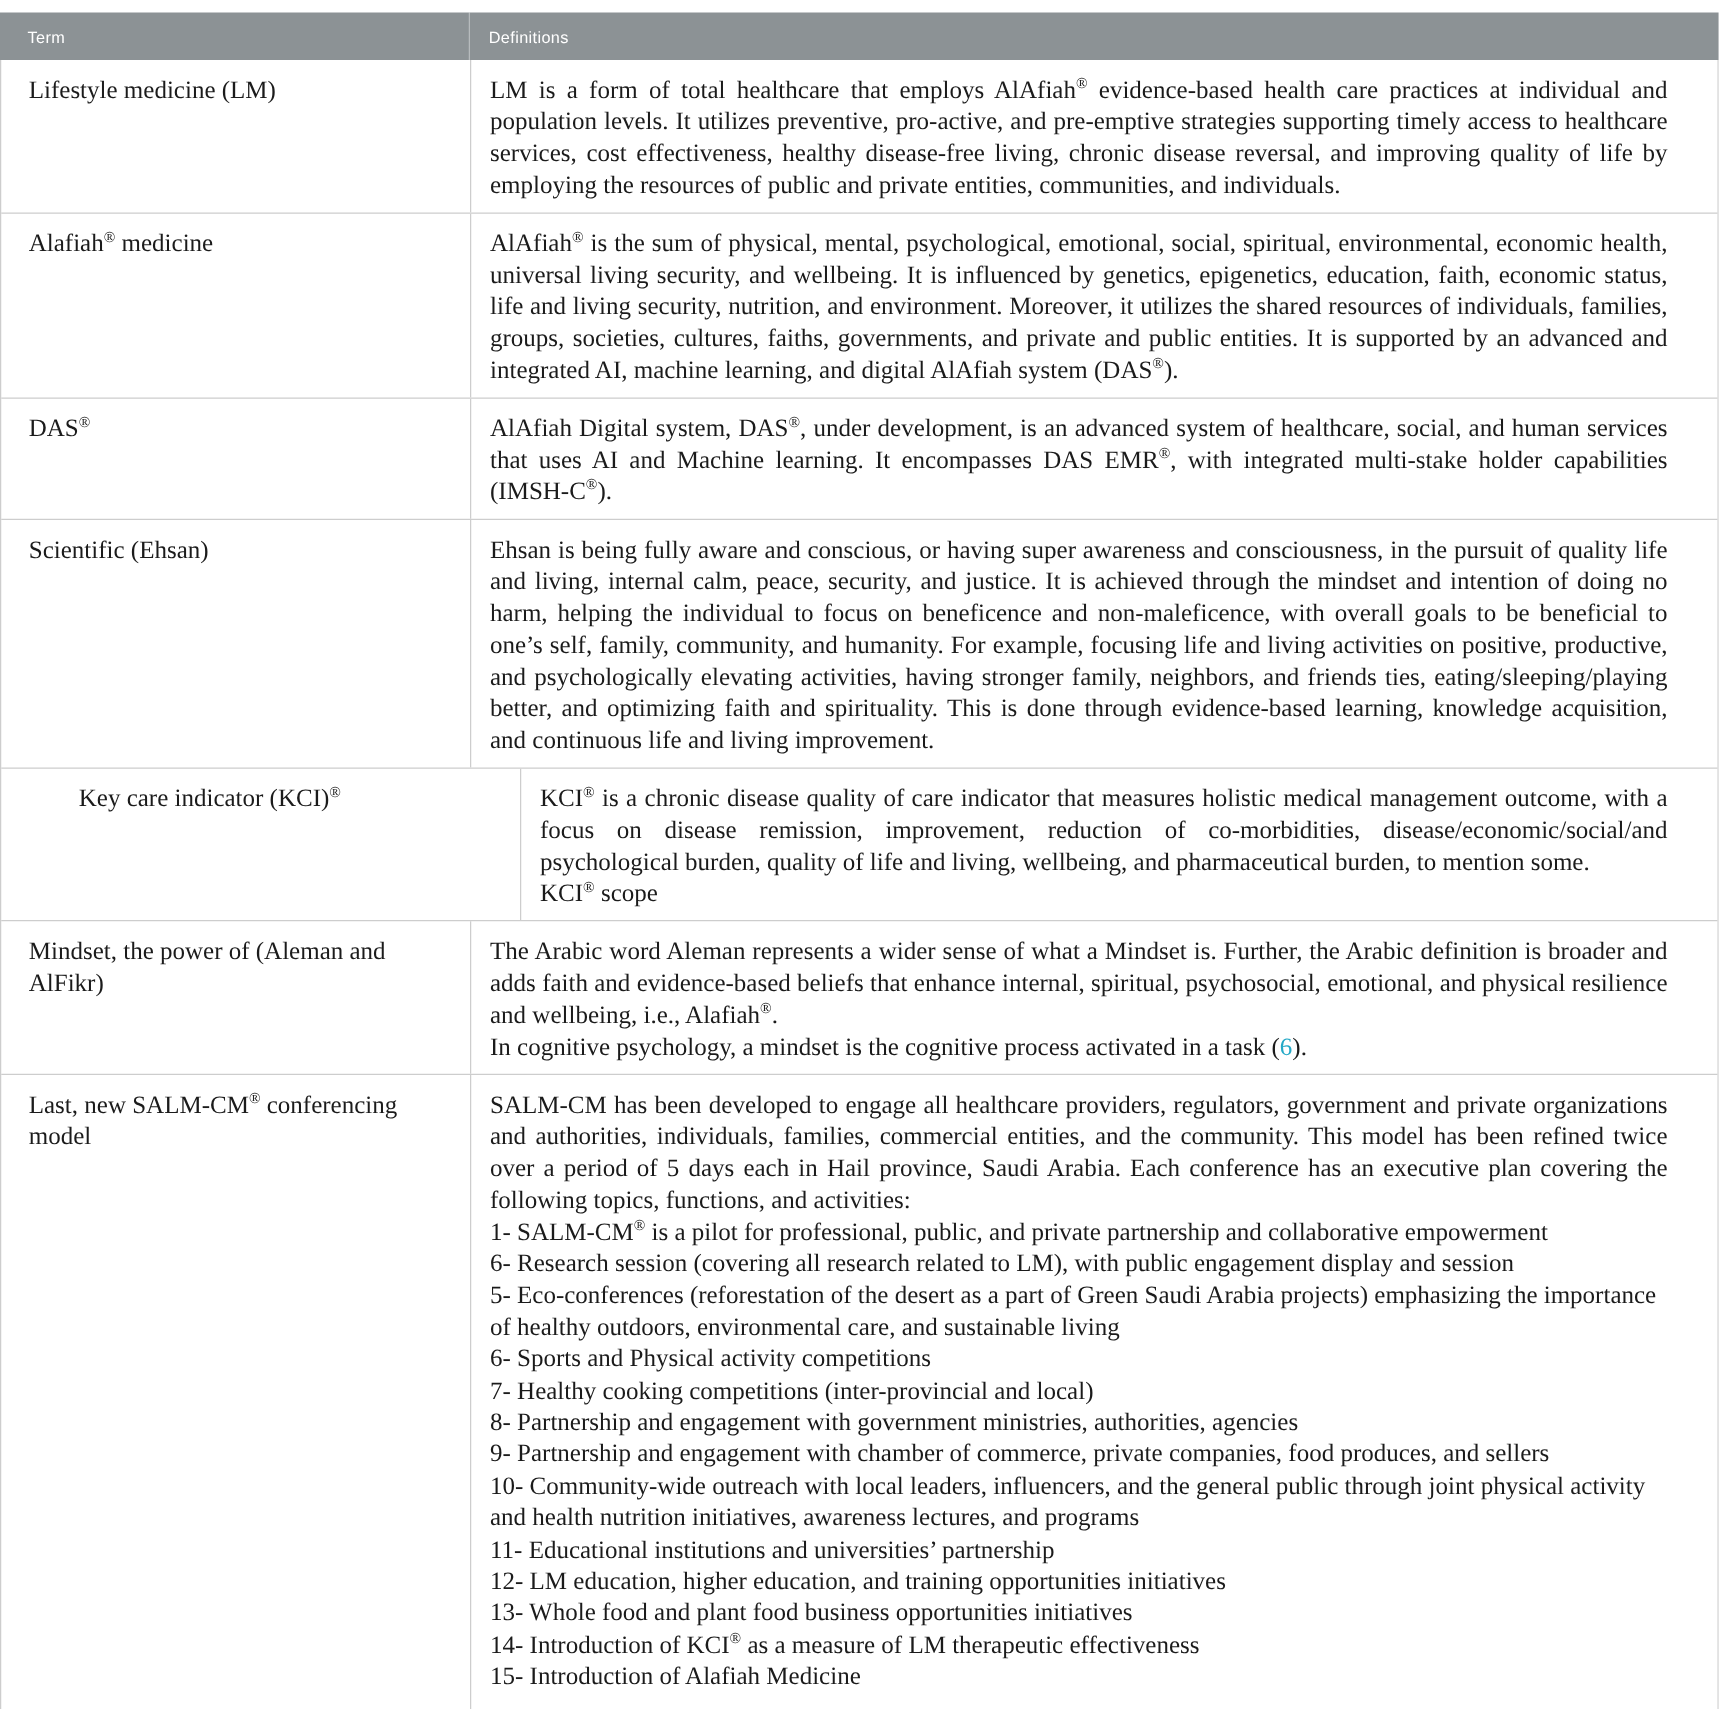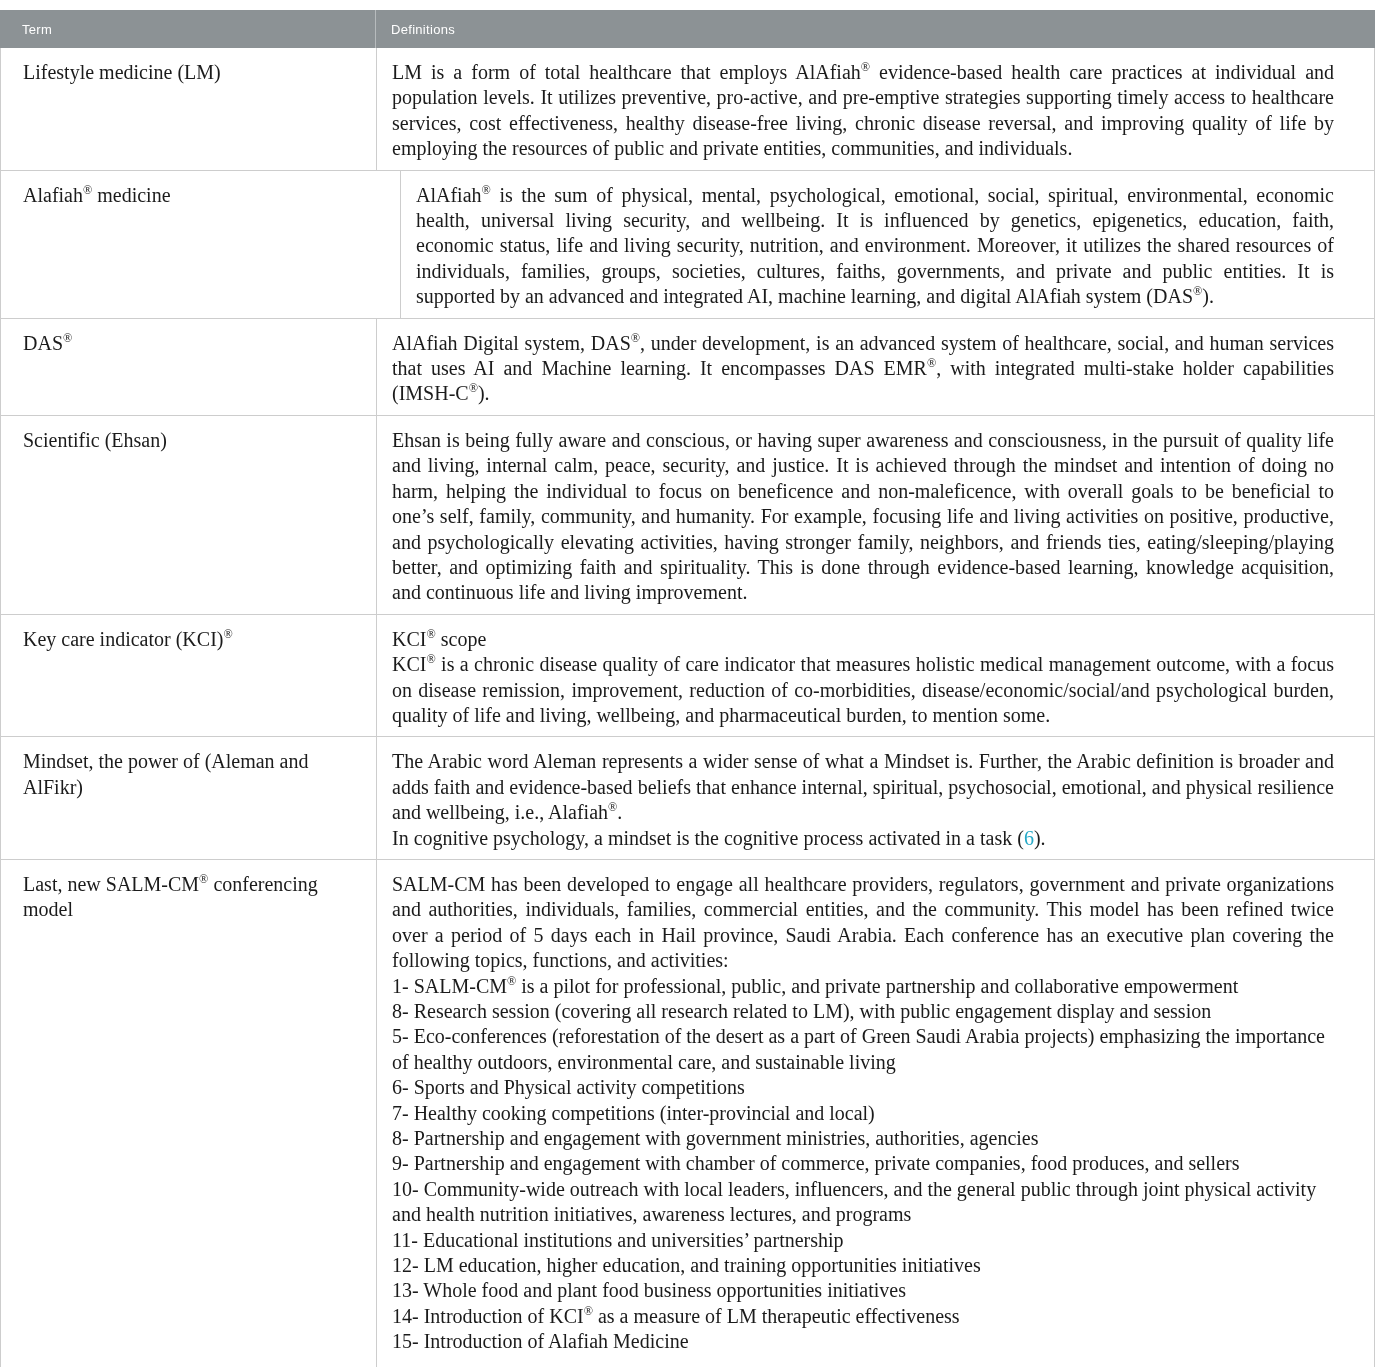--- a/index.html
+++ b/index.html
@@ -14,24 +14,24 @@
   .table-wrap{width:1375px;margin-top:10px;border-bottom:4px solid var(--bottom-bar);}
   .thead{display:grid;grid-template-columns:375px 1fr;background:var(--header-bg);height:38px;}
   .th{display:flex;align-items:center;color:#ffffff;font-family:"Liberation Sans", sans-serif;
       font-size:13px;font-weight:400;letter-spacing:.3px;}
   .th.term-col{padding-left:22px;}
   .th.def-col{padding-left:15px;border-left:1px solid rgba(255,255,255,.38);}
   .tbody{border-left:1px solid var(--rule);border-right:1px solid var(--rule);}
   .tr{display:grid;grid-template-columns:375px 1fr;}
   .tr + .tr{border-top:1px solid var(--rule);}
   .tr:nth-child(1){min-height:121px;}
-  .tr:nth-child(2){min-height:142px;gap:24px;}
+  .tr:nth-child(2){min-height:142px;}
   .tr:nth-child(3){min-height:68px;}
   .tr:nth-child(4){min-height:189px;}
-  .tr:nth-child(5){min-height:121px;}
+  .tr:nth-child(5){min-height:121px;padding-left:40px;}
   .tr:nth-child(6){min-height:113px;}
   .tr:nth-child(7){min-height:557px;}
   .td{font-size:20px;line-height:25.4px;}
   .td.term-col{padding:12px 20px 8px 22px;}
   .td.def-col{padding:12px 40px 8px 15px;border-left:1px solid var(--rule);}
   .para{margin:0;}
   .para.justify{text-align:justify;}
   sup{font-size:61%;line-height:0;vertical-align:super;}
   .cite-link{color:var(--link-color);cursor:pointer;}
 </style>
@@ -74,41 +74,41 @@
         </div>
         <div class="td def-col">
           <div class="para justify"><span>Ehsan is being fully aware and conscious, or having super awareness and consciousness, in the pursuit of quality life and living, internal calm, peace, security, and justice. It is achieved through the mindset and intention of doing no harm, helping the individual to focus on beneficence and non-maleficence, with overall goals to be beneficial to one’s self, family, community, and humanity. For example, focusing life and living activities on positive, productive, and psychologically elevating activities, having stronger family, neighbors, and friends ties, eating/sleeping/playing better, and optimizing faith and spirituality. This is done through evidence-based learning, knowledge acquisition, and continuous life and living improvement.</span></div>
         </div>
       </div>
       <div class="tr">
         <div class="td term-col">
           <div class="para"><span>Key care indicator (KCI)<sup>®</sup></span></div>
         </div>
         <div class="td def-col">
+          <div class="para justify"><span>KCI<sup>®</sup> is a chronic disease quality of care indicator that measures holistic medical management outcome, with a focus on disease remission, improvement, reduction of co-morbidities, disease/economic/social/and psychological burden, quality of life and living, wellbeing, and pharmaceutical burden, to mention some.</span></div>
           <div class="para"><span>KCI<sup>®</sup> scope</span></div>
-          <div class="para justify"><span>KCI<sup>®</sup> is a chronic disease quality of care indicator that measures holistic medical management outcome, with a focus on disease remission, improvement, reduction of co-morbidities, disease/economic/social/and psychological burden, quality of life and living, wellbeing, and pharmaceutical burden, to mention some.</span></div>
         </div>
       </div>
       <div class="tr">
         <div class="td term-col">
           <div class="para"><span>Mindset, the power of (Aleman and AlFikr)</span></div>
         </div>
         <div class="td def-col">
           <div class="para justify"><span>The Arabic word Aleman represents a wider sense of what a Mindset is. Further, the Arabic definition is broader and adds faith and evidence-based beliefs that enhance internal, spiritual, psychosocial, emotional, and physical resilience and wellbeing, i.e., Alafiah<sup>®</sup>.</span></div>
           <div class="para"><span>In cognitive psychology, a mindset is the cognitive process activated in a task (</span><span class="cite-link">6</span><span>).</span></div>
         </div>
       </div>
       <div class="tr">
         <div class="td term-col">
           <div class="para"><span>Last, new SALM-CM<sup>®</sup> conferencing model</span></div>
         </div>
         <div class="td def-col">
           <div class="para justify"><span>SALM-CM has been developed to engage all healthcare providers, regulators, government and private organizations and authorities, individuals, families, commercial entities, and the community. This model has been refined twice over a period of 5 days each in Hail province, Saudi Arabia. Each conference has an executive plan covering the following topics, functions, and activities:</span></div>
           <div class="para"><span>1- SALM-CM<sup>®</sup> is a pilot for professional, public, and private partnership and collaborative empowerment</span></div>
-          <div class="para"><span>8- Research session (covering all research related to LM), with public engagement display and session</span></div>
+          <div class="para"><span>6- Research session (covering all research related to LM), with public engagement display and session</span></div>
           <div class="para"><span>5- Eco-conferences (reforestation of the desert as a part of Green Saudi Arabia projects) emphasizing the importance of healthy outdoors, environmental care, and sustainable living</span></div>
           <div class="para"><span>6- Sports and Physical activity competitions</span></div>
           <div class="para"><span>7- Healthy cooking competitions (inter-provincial and local)</span></div>
           <div class="para"><span>8- Partnership and engagement with government ministries, authorities, agencies</span></div>
           <div class="para"><span>9- Partnership and engagement with chamber of commerce, private companies, food produces, and sellers</span></div>
           <div class="para"><span>10- Community-wide outreach with local leaders, influencers, and the general public through joint physical activity and health nutrition initiatives, awareness lectures, and programs</span></div>
           <div class="para"><span>11- Educational institutions and universities’ partnership</span></div>
           <div class="para"><span>12- LM education, higher education, and training opportunities initiatives</span></div>
           <div class="para"><span>13- Whole food and plant food business opportunities initiatives</span></div>
           <div class="para"><span>14- Introduction of KCI<sup>®</sup> as a measure of LM therapeutic effectiveness</span></div>

